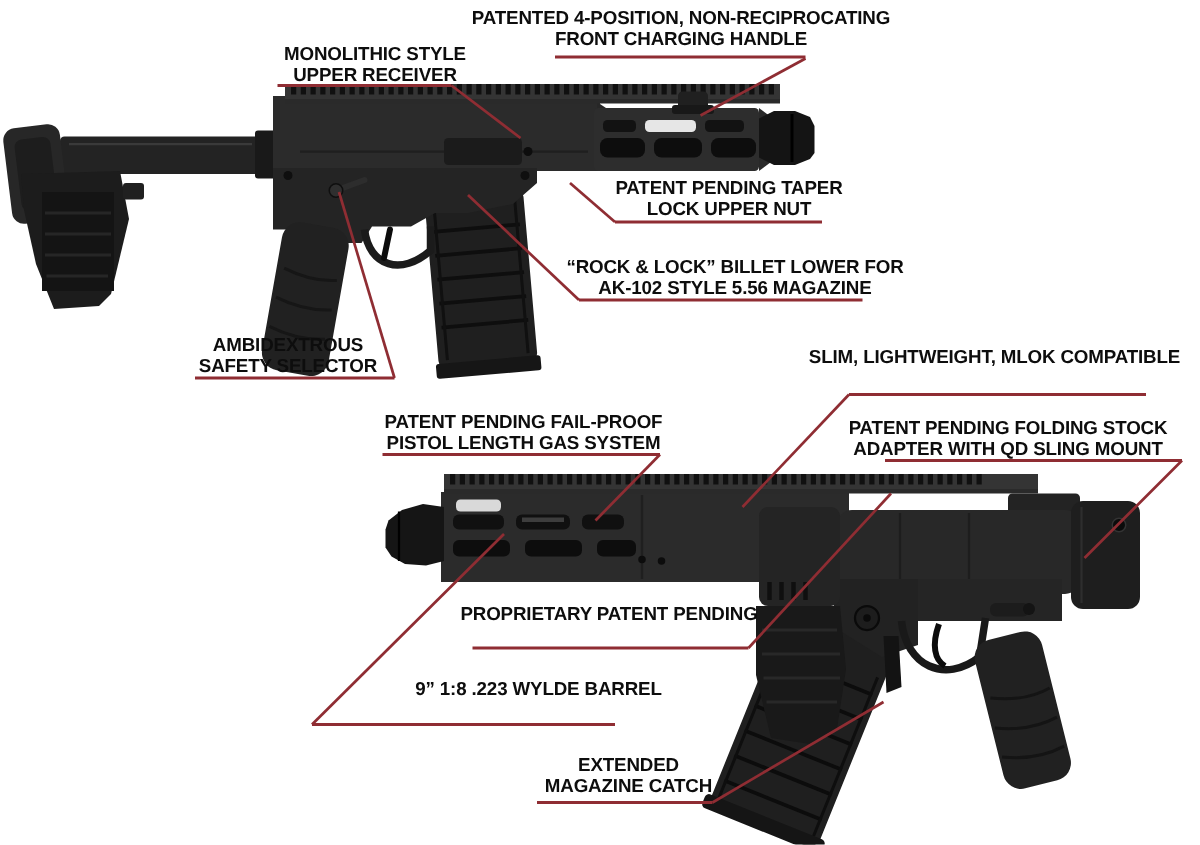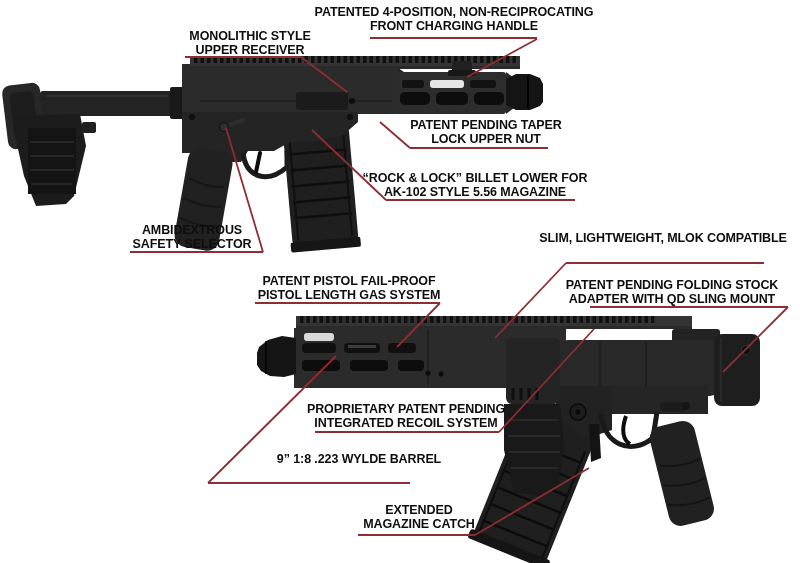--- a/index.html
+++ b/index.html
@@ -243,42 +243,41 @@
     <span>FRONT CHARGING HANDLE</span>
   </div>
   <div class="label" style="left:250px;top:29px">
     <span>MONOLITHIC STYLE</span>
     <span>UPPER RECEIVER</span>
   </div>
   <div class="label" style="left:486px;top:118px">
     <span>PATENT PENDING TAPER</span>
     <span>LOCK UPPER NUT</span>
   </div>
-  <div class="label" style="left:475px;top:171px">
+  <div class="label" style="left:490px;top:171px">
     <span>“ROCK &amp; LOCK” BILLET LOWER FOR</span>
     <span>AK-102 STYLE 5.56 MAGAZINE</span>
   </div>
   <div class="label" style="left:192px;top:223px">
     <span>AMBIDEXTROUS</span>
     <span>SAFETY SELECTOR</span>
   </div>
   <div class="label" style="left:663px;top:231px">
     <span>SLIM, LIGHTWEIGHT, MLOK COMPATIBLE</span>
   </div>
   <div class="label" style="left:672px;top:278px">
     <span>PATENT PENDING FOLDING STOCK</span>
     <span>ADAPTER WITH QD SLING MOUNT</span>
   </div>
   <div class="label" style="left:349px;top:274px">
-    <span>PATENT PISTOL FAIL-PROOF</span>
+    <span>PATENT PENDING FAIL-PROOF</span>
     <span>PISTOL LENGTH GAS SYSTEM</span>
   </div>
   <div class="label" style="left:406px;top:402px">
     <span>PROPRIETARY PATENT PENDING</span>
-    <span>INTEGRATED RECOIL SYSTEM</span>
   </div>
   <div class="label" style="left:359px;top:452px">
     <span>9” 1:8 .223 WYLDE BARREL</span>
   </div>
   <div class="label" style="left:419px;top:503px">
     <span>EXTENDED</span>
     <span>MAGAZINE CATCH</span>
   </div>
 </div>
 

